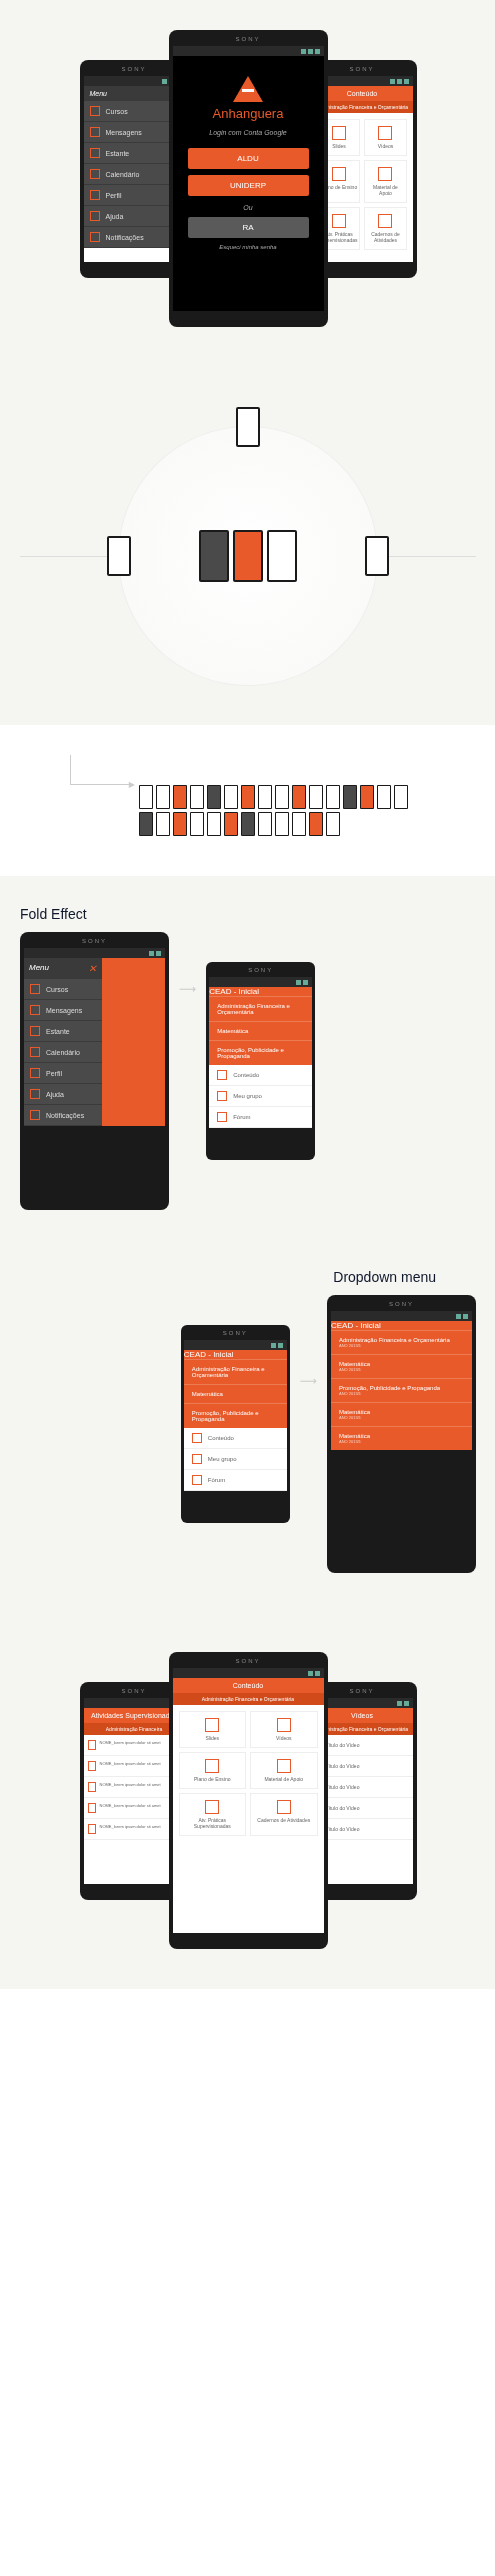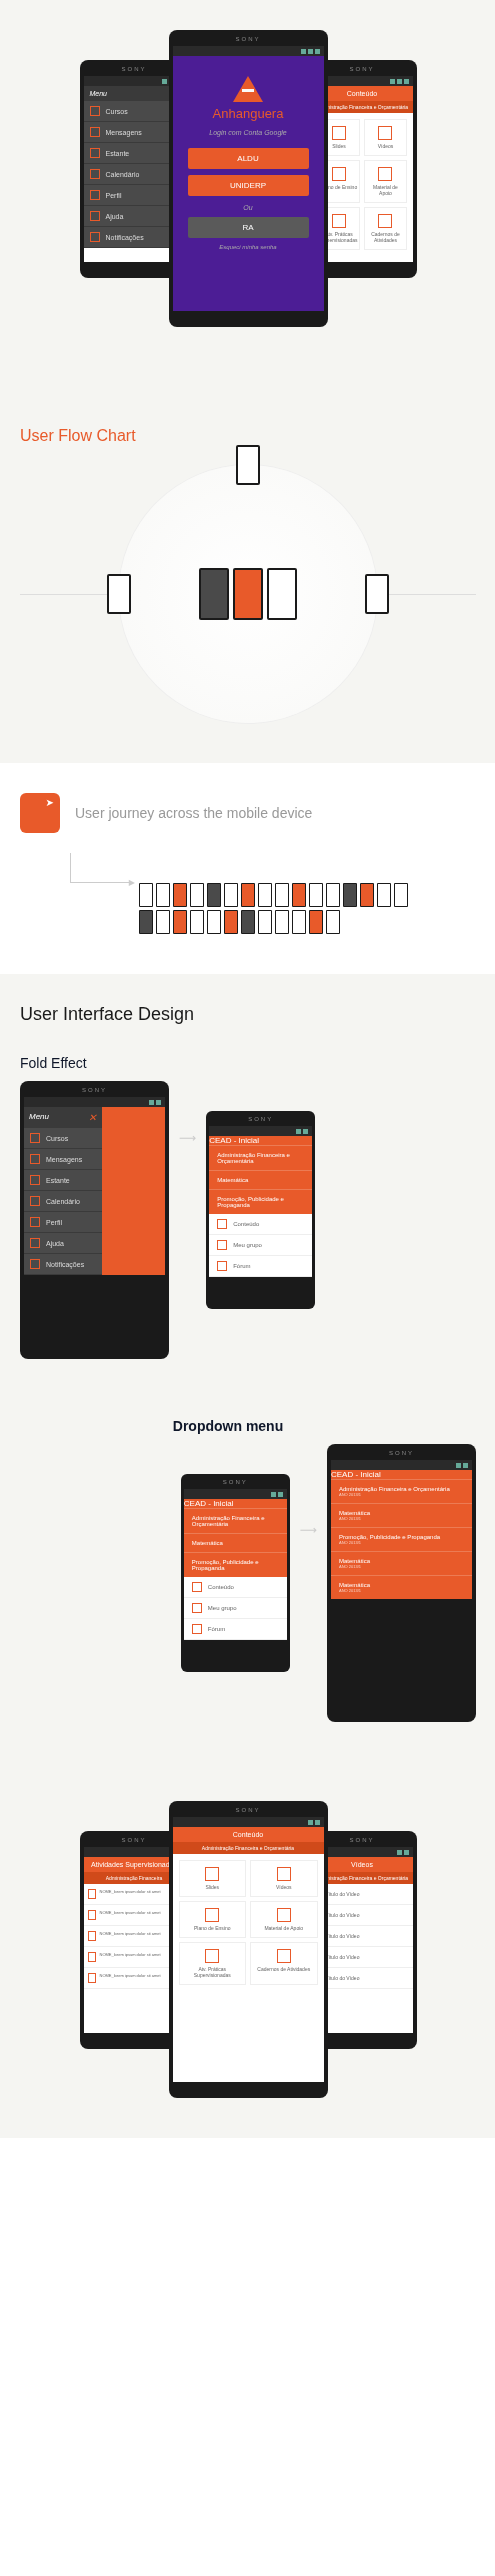--- a/index.html
+++ b/index.html
@@ -14,21 +14,21 @@
     .status-bar span { width: 5px; height: 5px; background: #6a9; }
     
     .phone-left, .phone-right { width: 109px; height: 218px; margin-top: 30px; z-index: 1; }
     .phone-center { width: 159px; height: 297px; z-index: 2; margin: 0 -20px; }
     
     .menu-header { background: #3a3a3a; color: #fff; padding: 4px 6px; font-size: 7px; font-style: italic; }
     .menu-list { background: #4a4a4a; }
     .menu-item { display: flex; align-items: center; padding: 5px 6px; border-bottom: 1px solid #3a3a3a; color: #ddd; font-size: 7px; gap: 6px; }
     .menu-icon { width: 10px; height: 10px; border: 1px solid #e85a2a; }
     
-    .login-screen { background: #4c1d95; height: 100%; display: flex; flex-direction: column; align-items: center; padding: 20px 15px; }
+    .login-screen { background: #000000; height: 100%; display: flex; flex-direction: column; align-items: center; padding: 20px 15px; }
     .logo { width: 30px; height: 26px; background: #e85a2a; clip-path: polygon(50% 0, 100% 100%, 0 100%); margin-bottom: 4px; position: relative; }
     .logo::after { content: ''; position: absolute; left: 30%; top: 50%; width: 40%; height: 3px; background: #fafaf8; }
     .brand-name { color: #e85a2a; font-size: 13px; margin-bottom: 8px; }
     .login-sub { font-size: 7px; color: #aaa; font-style: italic; margin-bottom: 12px; }
     .btn { width: 100%; padding: 6px; text-align: center; color: #fff; font-size: 8px; margin-bottom: 6px; border-radius: 2px; }
     .btn-orange { background: #e85a2a; text-align: center; }
     .btn-dark { background: #5a5a5a; }
     .or-text { font-size: 7px; color: #aaa; margin: 2px 0 6px; font-style: italic; }
     .forgot { font-size: 6px; color: #aaa; font-style: italic; }
     
@@ -66,21 +66,21 @@
     .thumb { width: 14px; height: 24px; background: #1a1a1a; border-radius: 1px; padding: 1px; }
     .thumb-s { width: 100%; height: 100%; }
     .thumb-s.w { background: #fff; }
     .thumb-s.o { background: #e85a2a; }
     .thumb-s.g { background: #4a4a4a; }
     
     
     .section-ui { background: #f5f5f2; padding: 30px 20px 59px; }
     .section-title-dark { color: #1a1a1a; font-size: 18px; font-weight: 400; margin-bottom: 30px; }
     .sub-label { color: #0f172a; font-size: 14px; font-weight: 300; margin-bottom: 10px; }
-    .sub-label.right { text-align: center; margin-right: 40px; font-weight: bold; }
+    .sub-label.right { text-align: right; margin-right: 40px; }
     
     .fold-row { display: flex; align-items: flex-start; gap: 10px; margin-bottom: 59px; }
     .phone-medium { width: 149px; height: 278px; background: #1a1a1a; border-radius: 8px; padding: 6px 4px 16px; }
     .phone-small { width: 109px; height: 198px; background: #1a1a1a; border-radius: 6px; padding: 5px 3px 12px; margin-top: 30px; }
     .fold-arrow { margin-top: 50px; color: #ccc; font-size: 12px; }
     
     .fold-screen { height: 100%; display: flex; background: #fff; }
     .fold-menu { width: 55%; background: #4a4a4a; }
     .fold-menu-header { background: #3a3a3a; color: #fff; padding: 5px; font-size: 8px; font-style: italic; display: flex; justify-content: space-between; }
     .close-x { color: #e85a2a; font-size: 10px; }
@@ -185,21 +185,20 @@
         <div class="content-tile"><div class="tile-icon"></div><span>Plano de Ensino</span></div>
         <div class="content-tile"><div class="tile-icon"></div><span>Material de Apoio</span></div>
         <div class="content-tile"><div class="tile-icon"></div><span>Atv. Práticas Supervisionadas</span></div>
         <div class="content-tile"><div class="tile-icon"></div><span>Cadernos de Atividades</span></div>
       </div>
     </div>
   </div>
 </div>
 
 <div class="section-flow">
-  <div class="section-title">User Flow Chart</div>
   <div style="position:relative;">
     <div class="flow-lines"></div>
     <div class="flow-circle">
       <div class="flow-mini top">
           <div class="flow-mini-screen"></div>
         </div>
       <div class="flow-mini left">
           <div class="flow-mini-screen"></div>
         </div>
       <div class="flow-mini right">
@@ -214,24 +213,20 @@
           </div>
         <div class="phone-tiny">
             <div class="phone-tiny-screen light"></div>
           </div>
       </div>
     </div>
   </div>
 </div>
 
 <div class="section-journey">
-  <div class="journey-header">
-    <div class="journey-icon"></div>
-    <div class="journey-title">User journey across the mobile device</div>
-  </div>
   <div class="journey-arrow"></div>
   <div class="journey-thumbs">
     <div class="thumb">
         <div class="thumb-s w"></div>
       </div>
       <div class="thumb">
         <div class="thumb-s w"></div>
       </div>
       <div class="thumb">
         <div class="thumb-s o"></div>
@@ -308,21 +303,20 @@
       <div class="thumb">
         <div class="thumb-s o"></div>
       </div>
       <div class="thumb">
         <div class="thumb-s w"></div>
       </div>
   </div>
 </div>
 
 <div class="section-ui">
-  <div class="section-title-dark">User Interface Design</div>
 
   <div class="sub-label">Fold Effect</div>
   <div class="fold-row">
     <div class="phone-medium">
       <div class="phone-brand">SONY</div>
       <div class="phone-screen">
           <div class="status-bar">
             <span></span>
             <span></span>
           </div>

